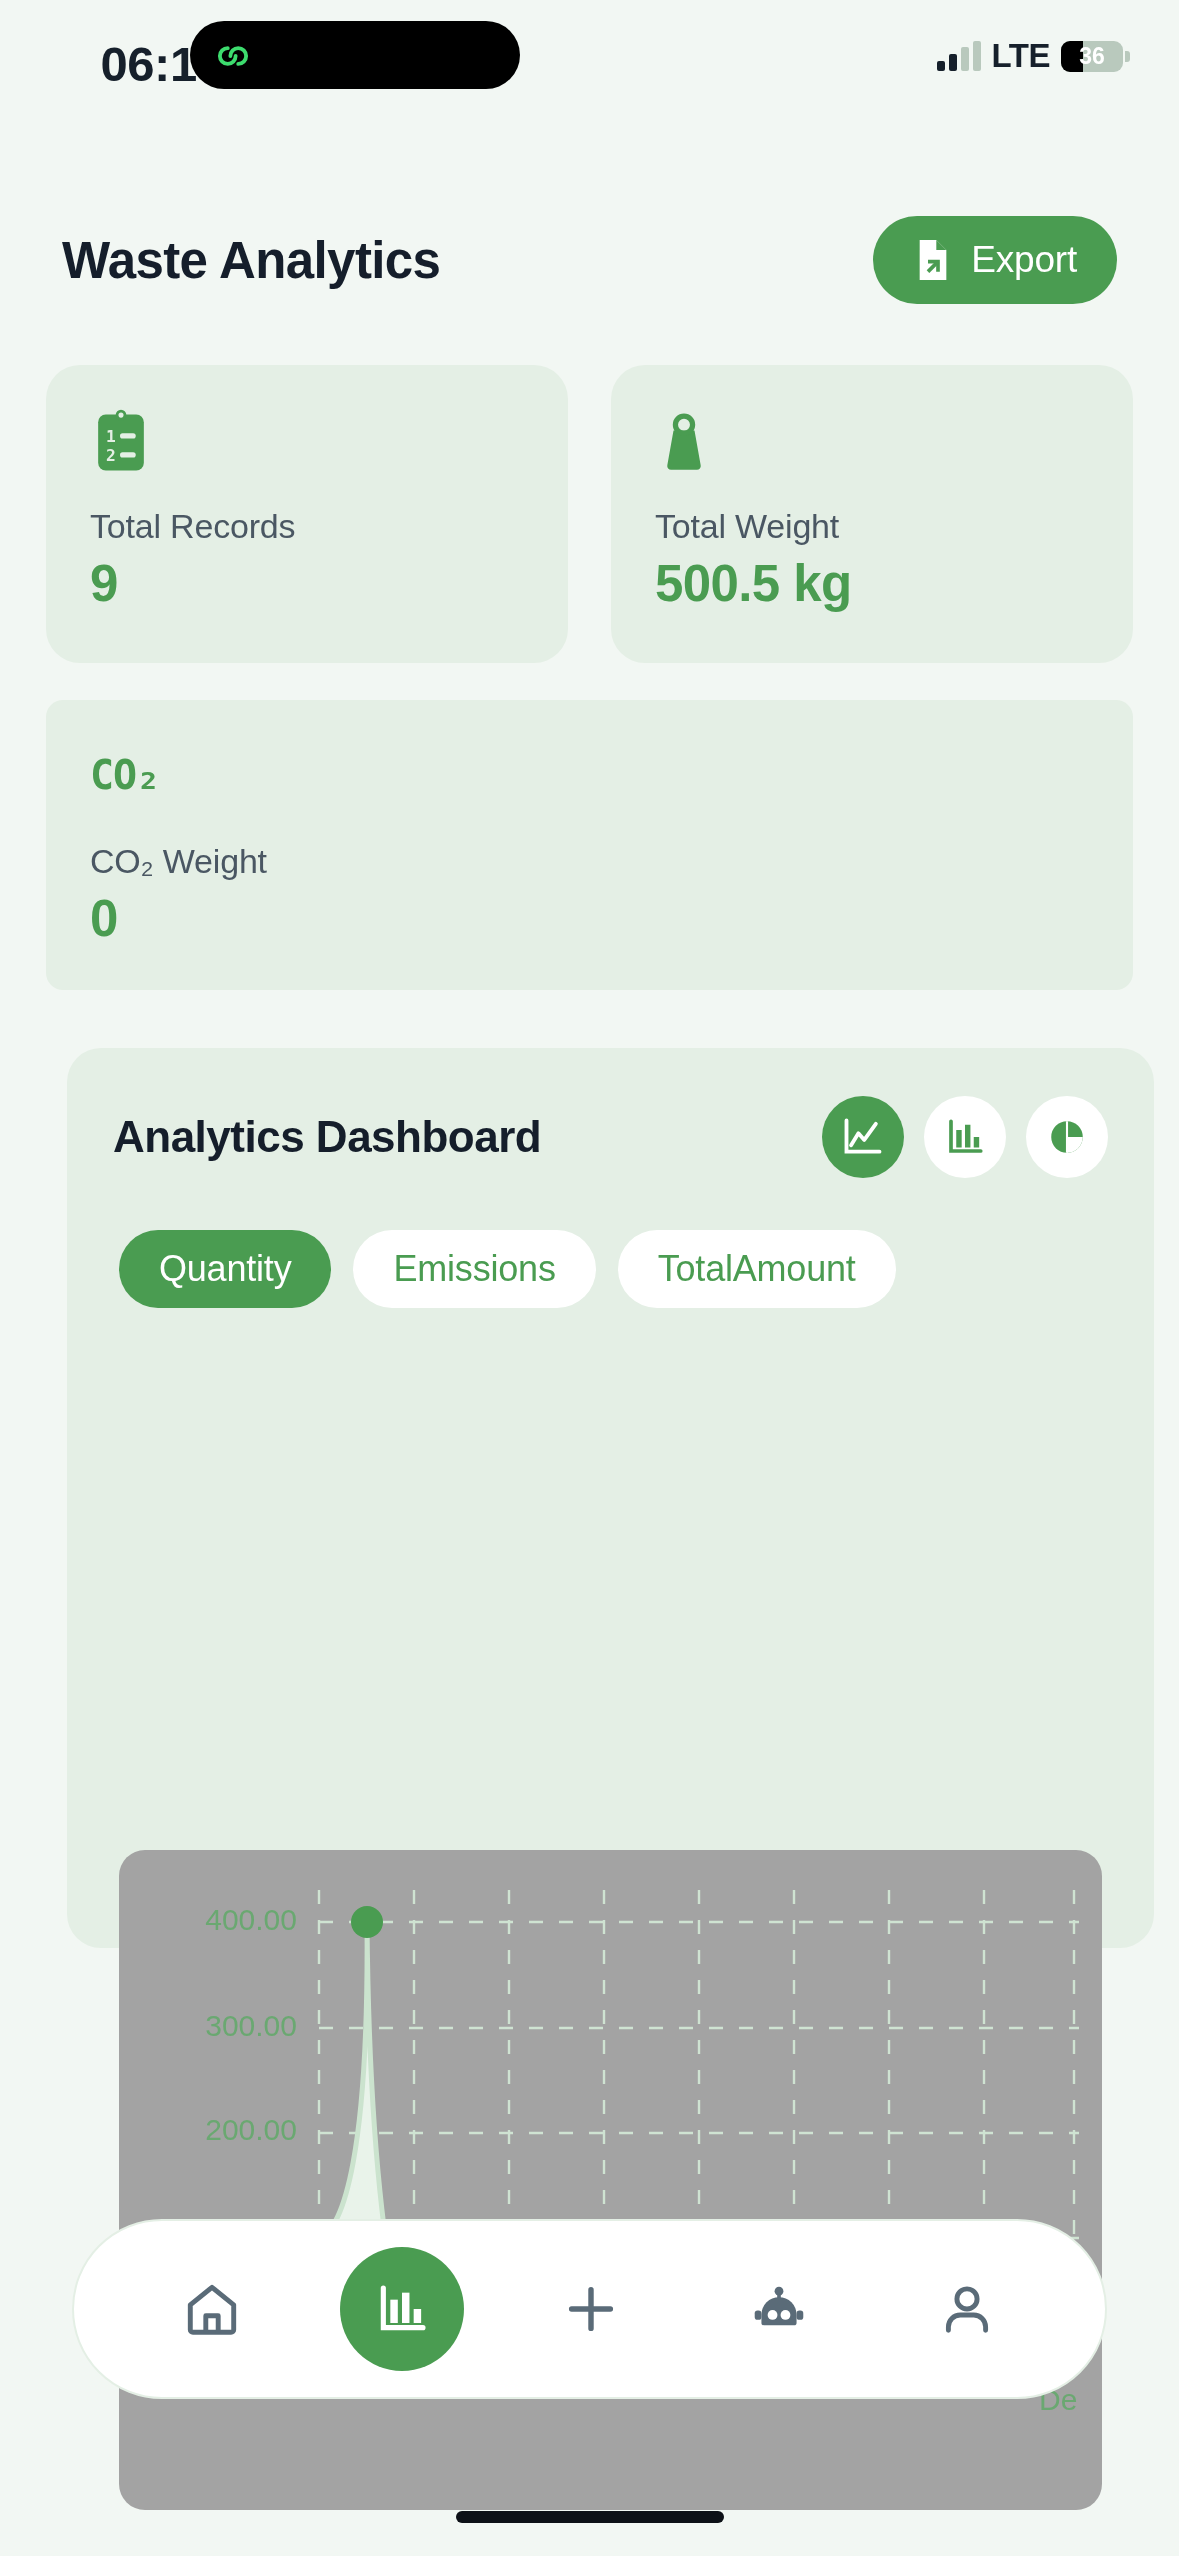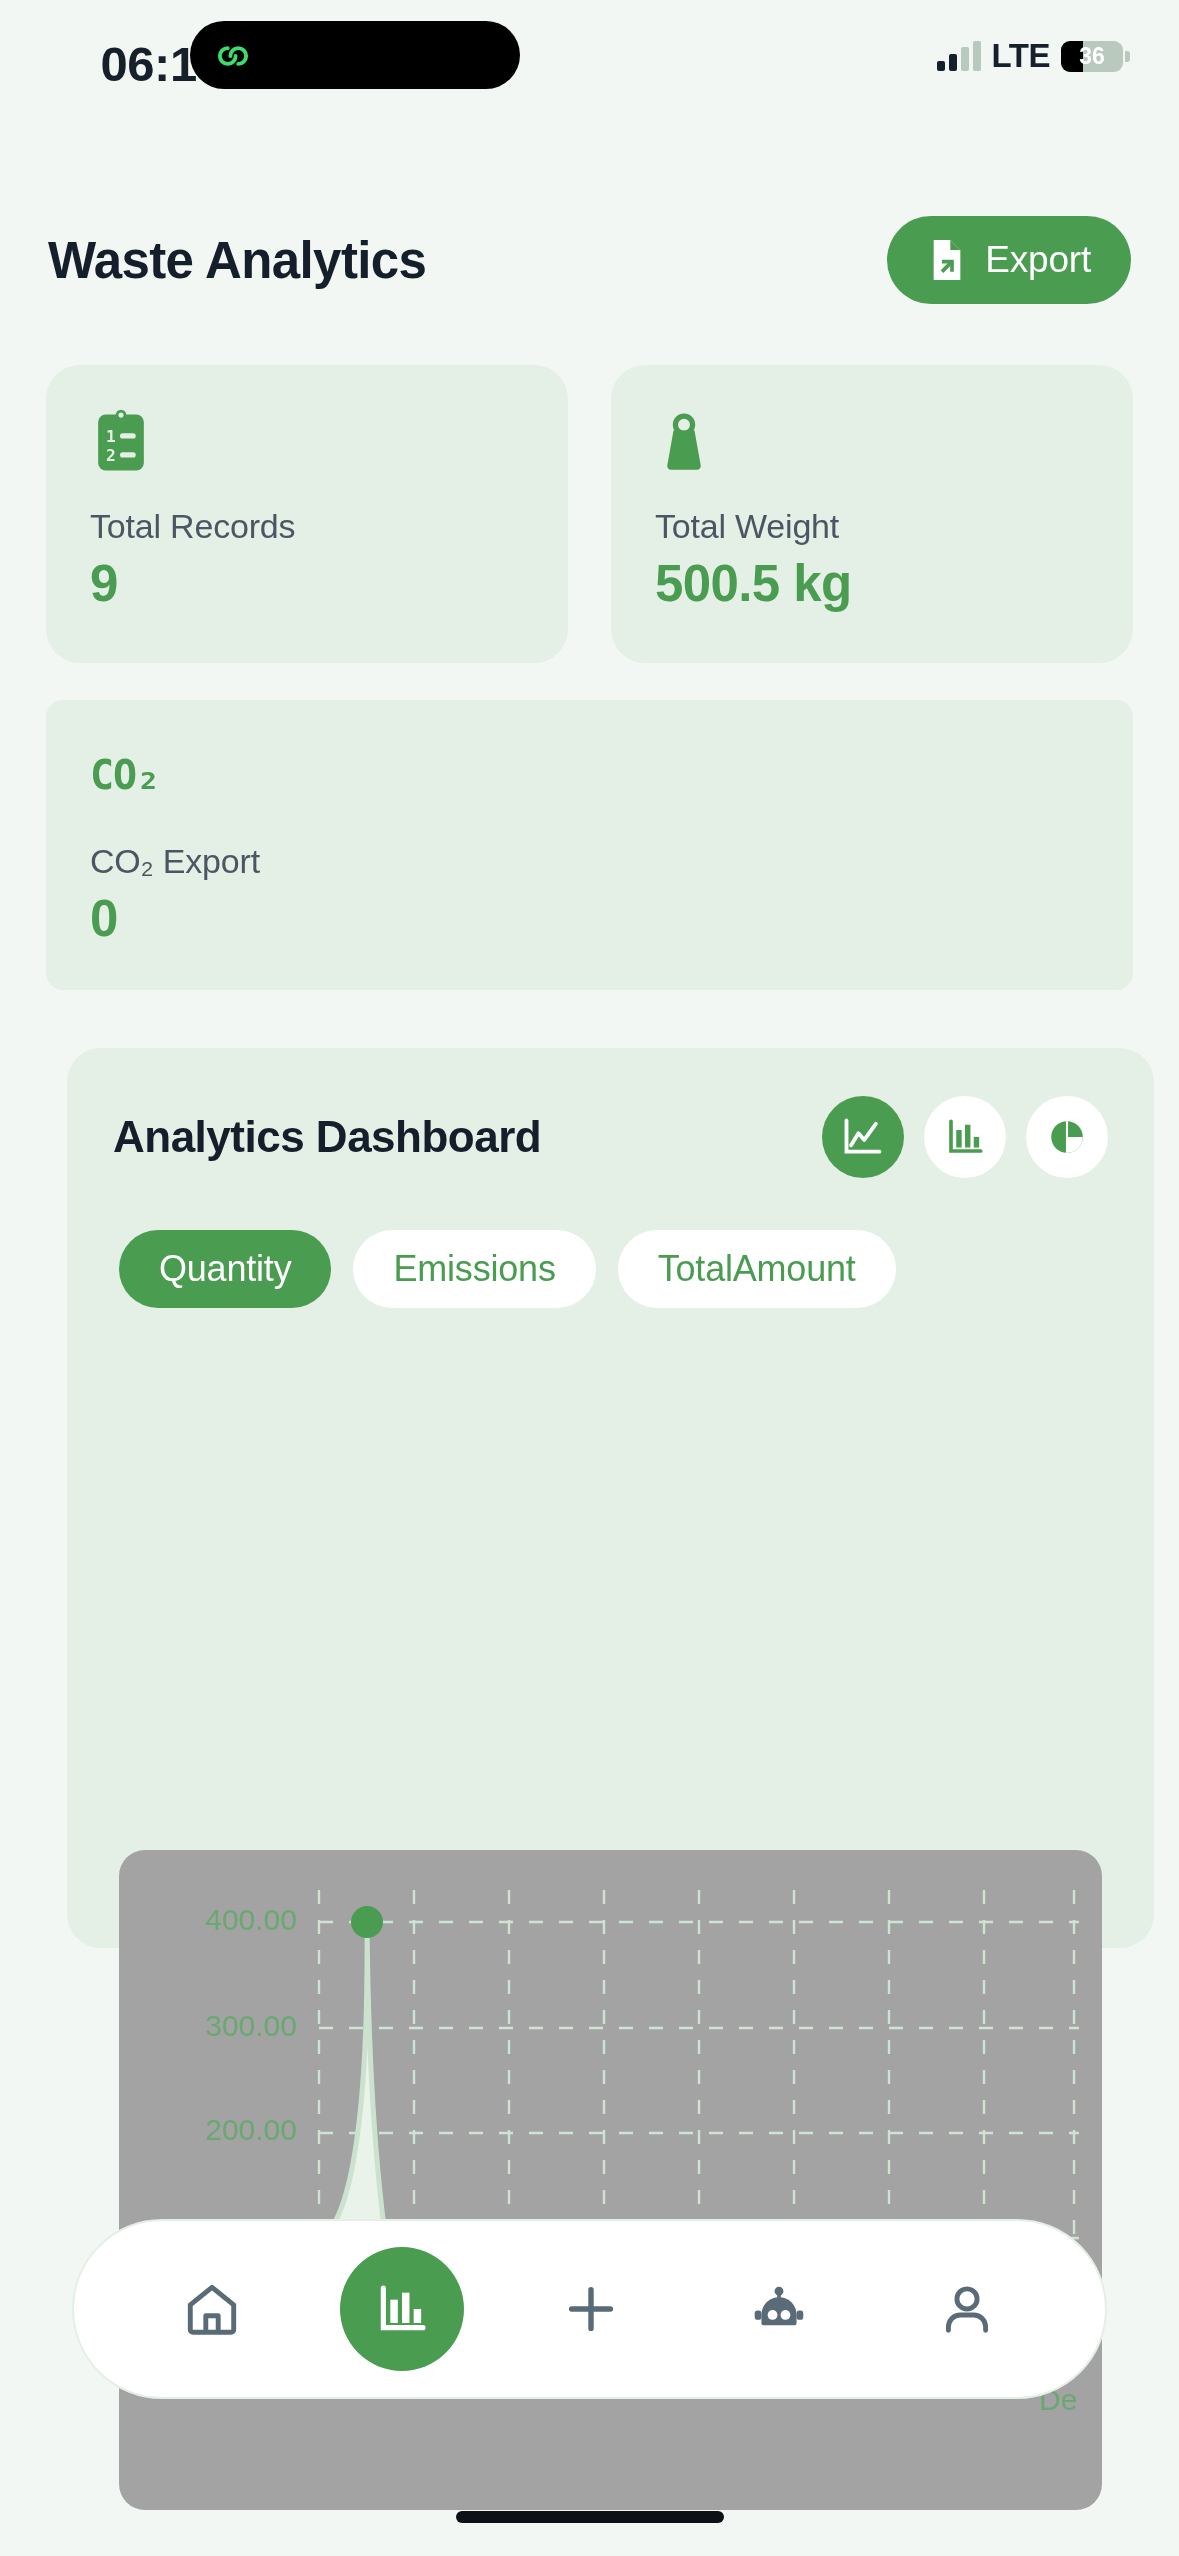--- a/index.html
+++ b/index.html
@@ -39,21 +39,21 @@
   .batt-pct {
     position: absolute; inset: 0; display: flex; align-items: center; justify-content: center;
     font-size: 23px; font-weight: 700; color: #fff; z-index: 3;
   }
   .batt-cap { position: absolute; right: -7px; top: 10px; width: 5px; height: 11px; background: #b9c9bd; border-radius: 0 3px 3px 0; }
 
   
   .page-header {
     position: absolute; left: 0; top: 205px; width: 1179px; height: 110px;
     display: flex; align-items: center; justify-content: space-between;
-    padding: 0 48px;
+    padding: 0 62px;
   }
   .page-title { font-size: 51px; font-weight: 700; color: #151e2b; letter-spacing: -0.6px; }
   .export-btn {
     display: flex; align-items: center; gap: 18px;
     background: #4a9c51; border-radius: 52px; height: 88px; padding: 0 40px;
     border: none; cursor: pointer;
   }
   .export-label { font-size: 37px; color: #fff; font-weight: 400; letter-spacing: -0.2px; }
 
   
@@ -196,21 +196,21 @@
       </div>
       <div class="stat-label">Total Weight</div>
       <div class="stat-value">500.5 kg</div>
     </div>
   </div>
 
   <div class="stat-card wide co2-card">
     <div class="stat-icon">
       <span class="co2-glyph">CO₂</span>
     </div>
-    <div class="stat-label">CO₂ Export</div>
+    <div class="stat-label">CO₂ Weight</div>
     <div class="stat-value">0</div>
   </div>
 
   <div class="analytics-panel">
 
     <div class="panel-head">
       <div class="panel-title">Analytics Dashboard</div>
 
       <div class="chart-types">
         <button class="ct-btn active">

